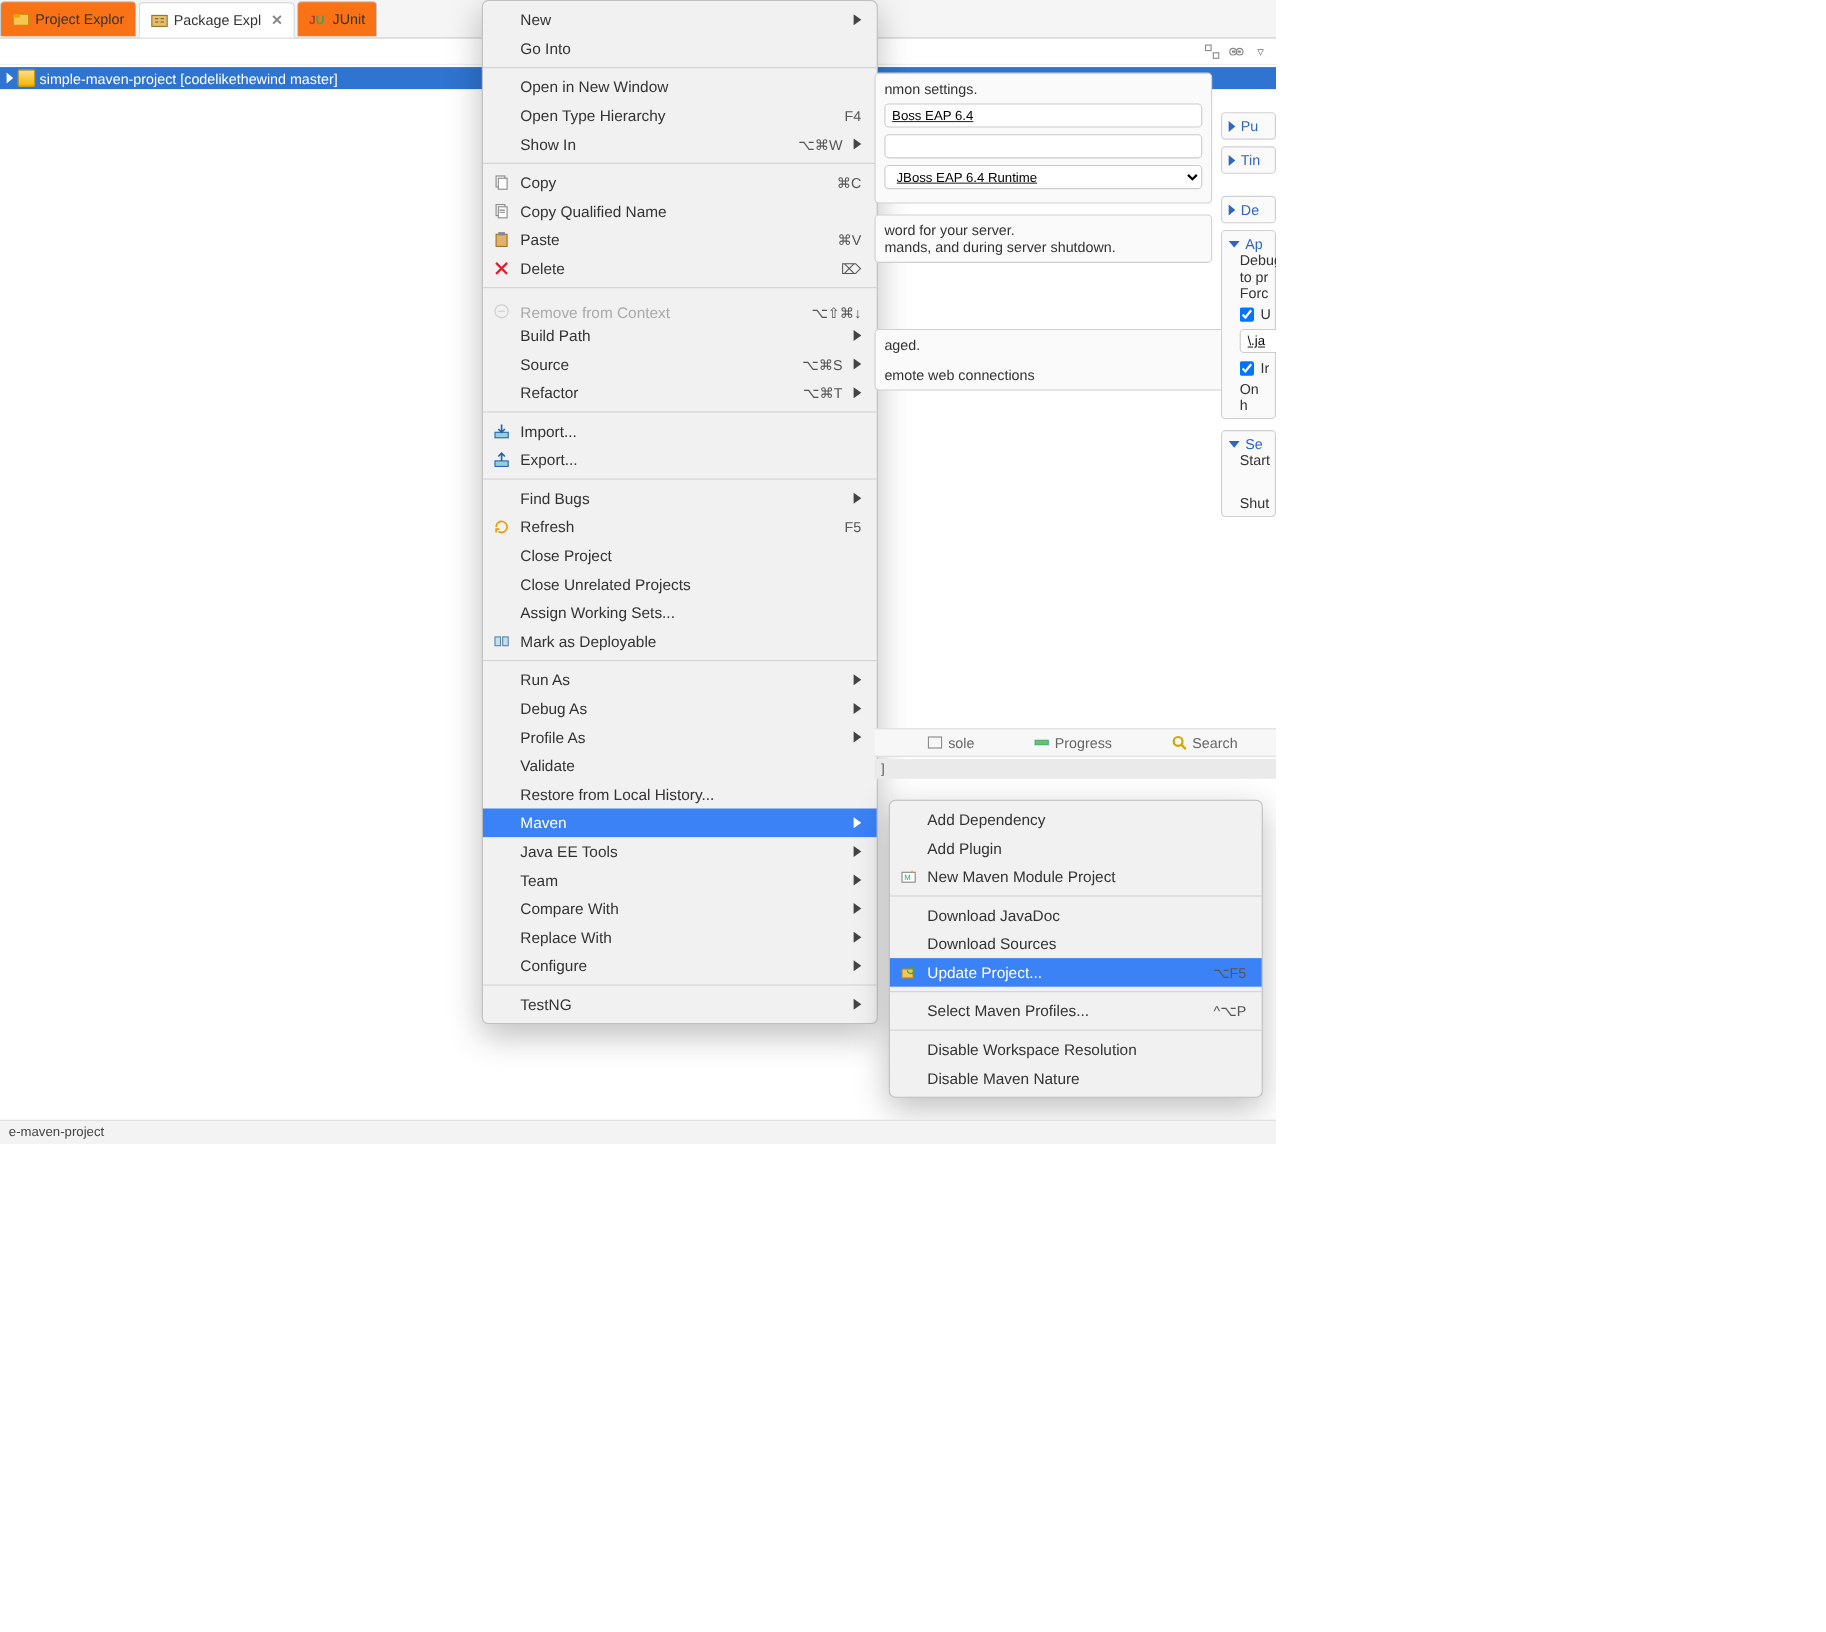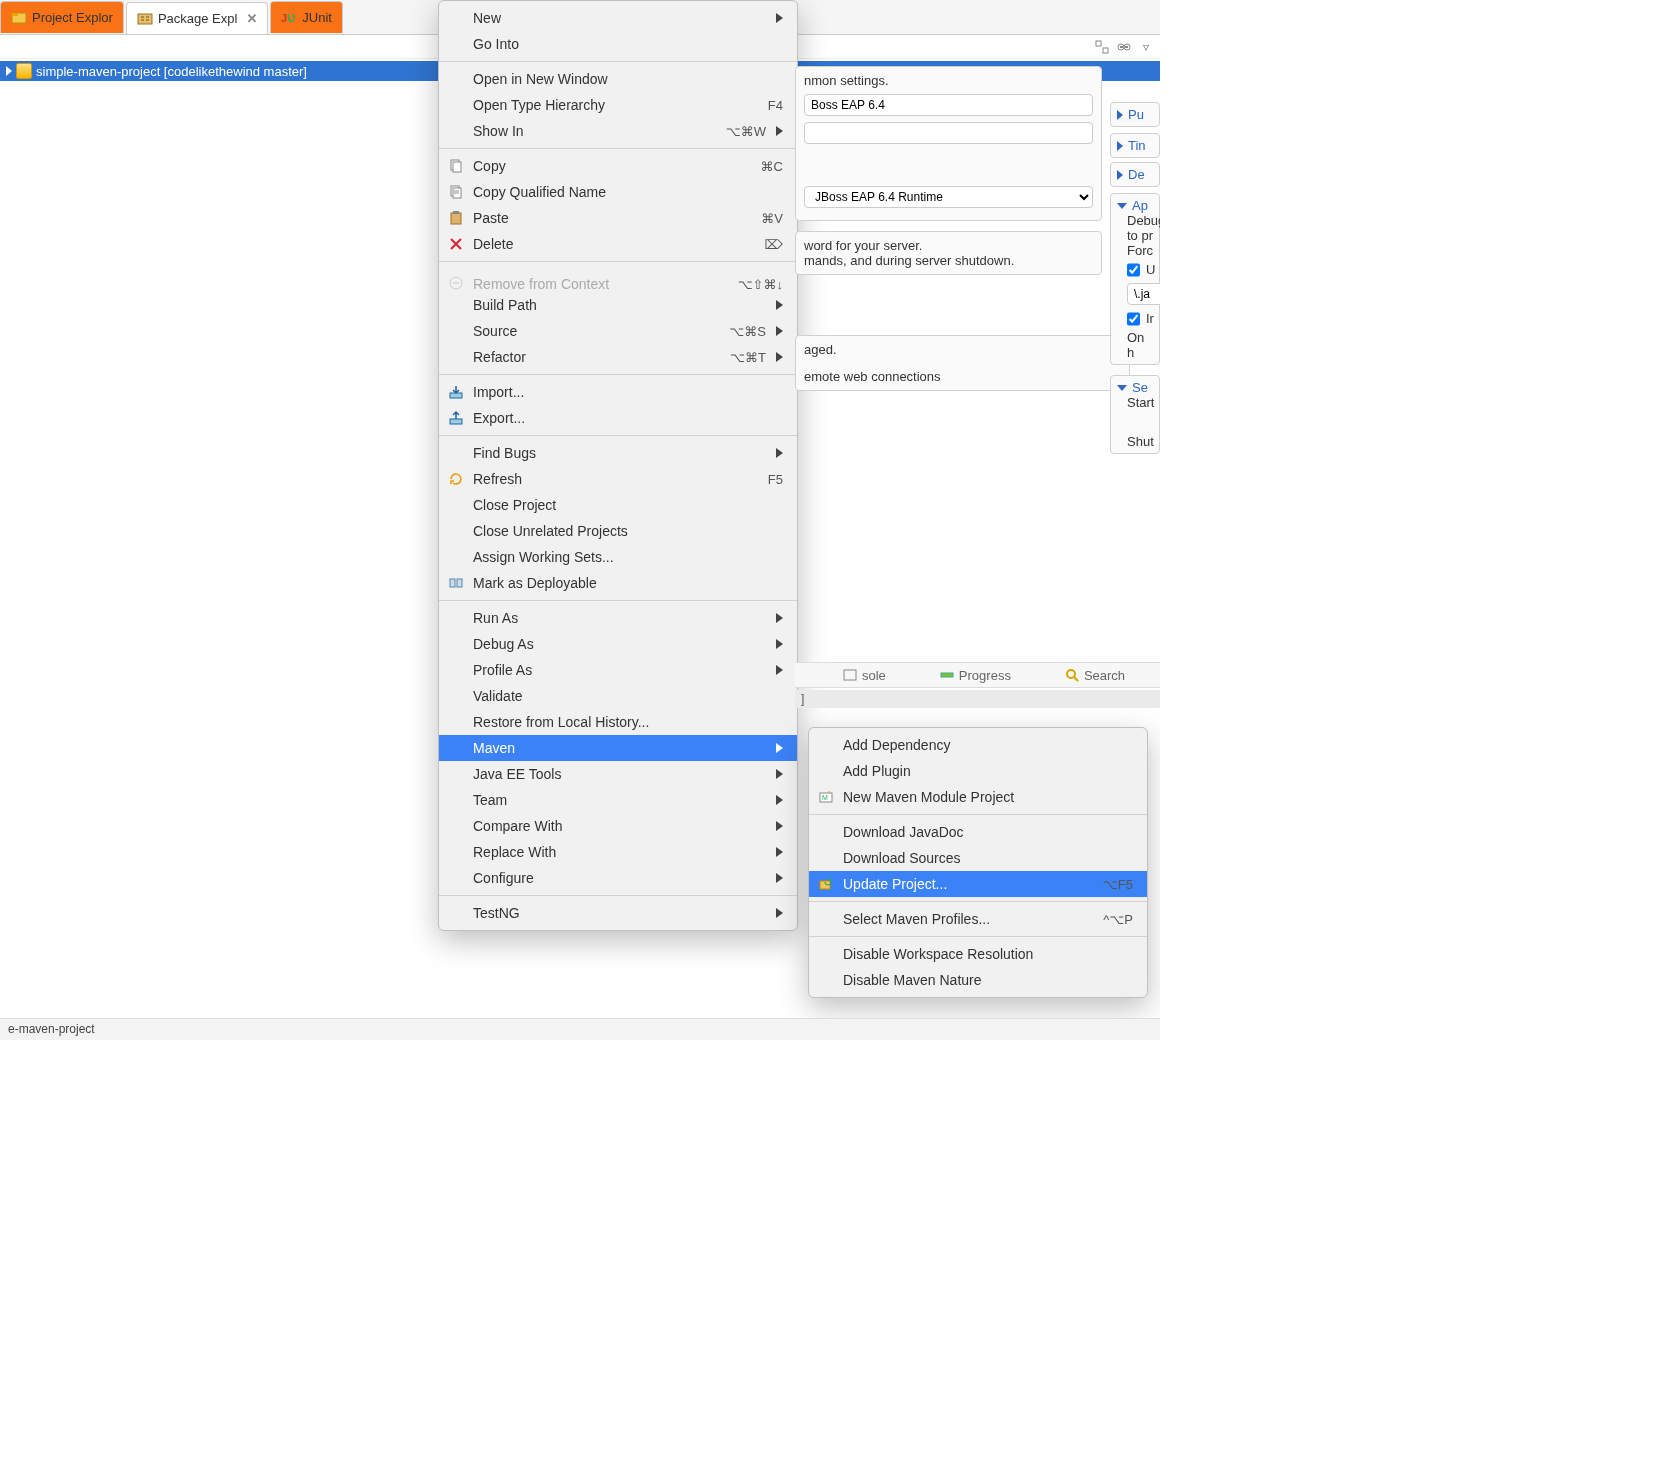--- a/index.html
+++ b/index.html
@@ -168,30 +168,31 @@
     border-left:5px solid transparent;
     border-right:5px solid transparent;
     border-top:6px solid #2f66c0;
     border-bottom:none;
   }
   .form-row {
     display: flex;
     align-items: center;
     margin: 6px 0;
     gap: 6px;
+    text-decoration: underline;
   }
   .form-row input[type=text], .form-row select {
     border: 1px solid #ccc;
     border-radius: 4px;
     height: 22px;
     padding: 0 6px;
     font-size: 12px;
   }
   .form-row input[type=text] { flex: 1; min-width: 120px; }
-  .form-row select { flex: 1; background: #fff; margin-top: 36px;}
+  .form-row select { flex: 1; background: #fff;}
   .chk { display:flex; align-items:center; gap:6px; margin: 4px 0; }
   .chk input { width:14px; height:14px; }
   
   .bottom-tabs {
     position: absolute;
     left: 795px;
     top: 662px;
     right: 0;
     height: 26px;
     display: flex;
@@ -539,21 +540,21 @@
   </div>
 </div>
 
 <div style="position:absolute; left:1110px; top:102px; right:0;">
   <div class="panel-section" style="padding:4px 6px; margin-bottom:6px;">
     <div class="panel-header">
         <span class="twisty"></span>
         <span>Pu</span>
       </div>
   </div>
-  <div class="panel-section" style="padding:4px 6px; margin-bottom:4px;text-align:center;">
+  <div class="panel-section" style="padding:4px 6px; margin-bottom:20px;text-align:center;">
     <div class="panel-header">
         <span class="twisty"></span>
         <span>Tin</span>
       </div>
   </div>
   <div class="panel-section" style="padding:4px 6px; margin-bottom:6px;">
     <div class="panel-header">
         <span class="twisty"></span>
         <span>De</span>
       </div>

